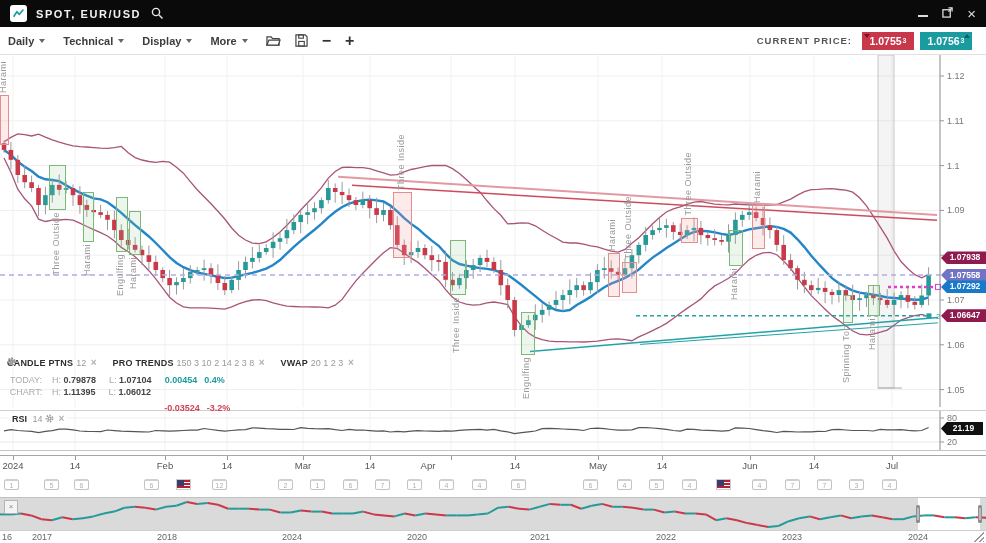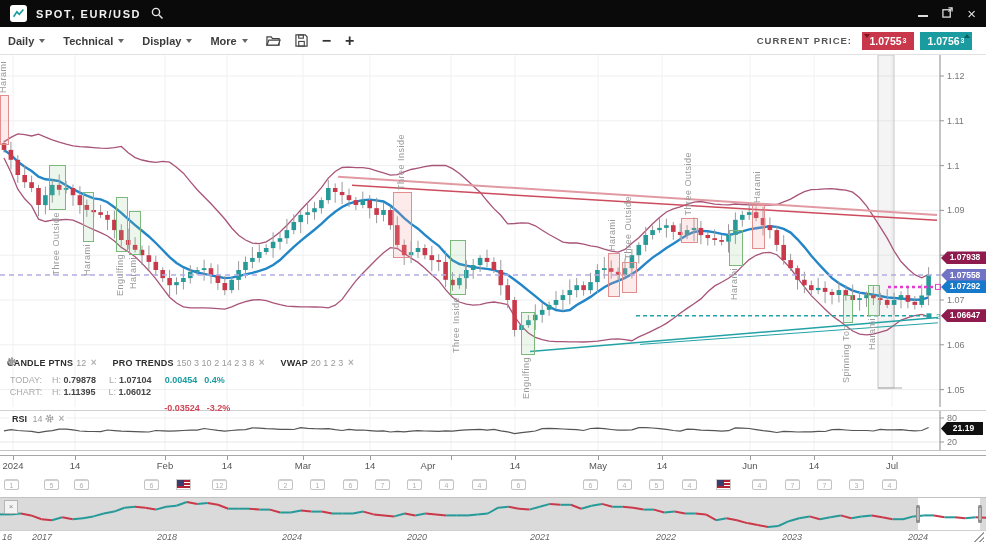--- a/index.html
+++ b/index.html
@@ -66,21 +66,21 @@
   .cal-row{position:absolute;top:477px;left:0;width:986px;height:18px;}
   .calicon{position:absolute;top:2px;width:15px;height:11px;border:1px solid #c3c3c3;border-top:2.5px solid #cfcfcf;
            border-radius:2.5px;background:#fff;font-size:7px;color:#b0b0b0;text-align:center;line-height:10px;box-sizing:border-box;cursor:pointer;}
   .flagicon{position:absolute;top:2px;width:15px;height:11px;cursor:pointer;
      background:repeating-linear-gradient(#b22234 0 1.6px,#fff 1.6px 3.2px);border:0.5px solid #ccc;box-sizing:border-box;}
   .flagicon::after{content:"";position:absolute;left:0;top:0;width:7px;height:5.5px;background:#3c3b6e;}
   
   .nav{position:absolute;top:497px;left:0;width:986px;height:33px;background:#dadada;border-top:1px solid #c2c2c2;box-sizing:border-box;}
   .navclose{position:absolute;left:4px;top:2px;width:12px;height:12px;border:1px solid #b5b5b5;background:#f3f3f3;
             color:#888;font-size:8px;line-height:11px;text-align:center;z-index:6;cursor:pointer;}
-  .years-row{position:absolute;top:530px;left:0;width:986px;height:13px;background:#fff;border-top:1px solid #cfcfcf;box-sizing:border-box;font-style:italic;}
+  .years-row{position:absolute;top:530px;left:0;width:986px;height:13px;background:#fff;border-top:1px solid #cfcfcf;box-sizing:border-box;}
   .yearlab{position:absolute;top:1px;transform:translateX(-50%);font-size:9px;color:#666;}
   .grip{position:absolute;right:2px;bottom:1px;width:11px;height:11px;z-index:7;cursor:nwse-resize;
         background:repeating-linear-gradient(135deg,transparent 0 2px,#9a9a9a 2px 3.2px);
         clip-path:polygon(100% 0,100% 100%,0 100%);}
 </style>
 </head>
 <body>
 
 <div id="app">
 

